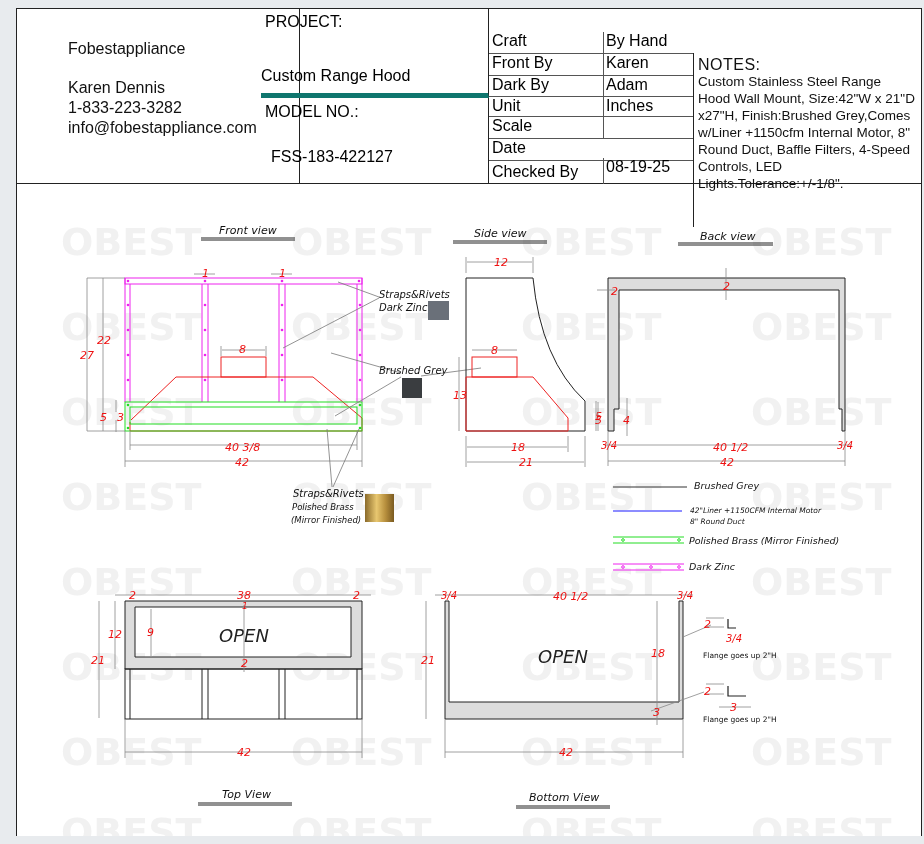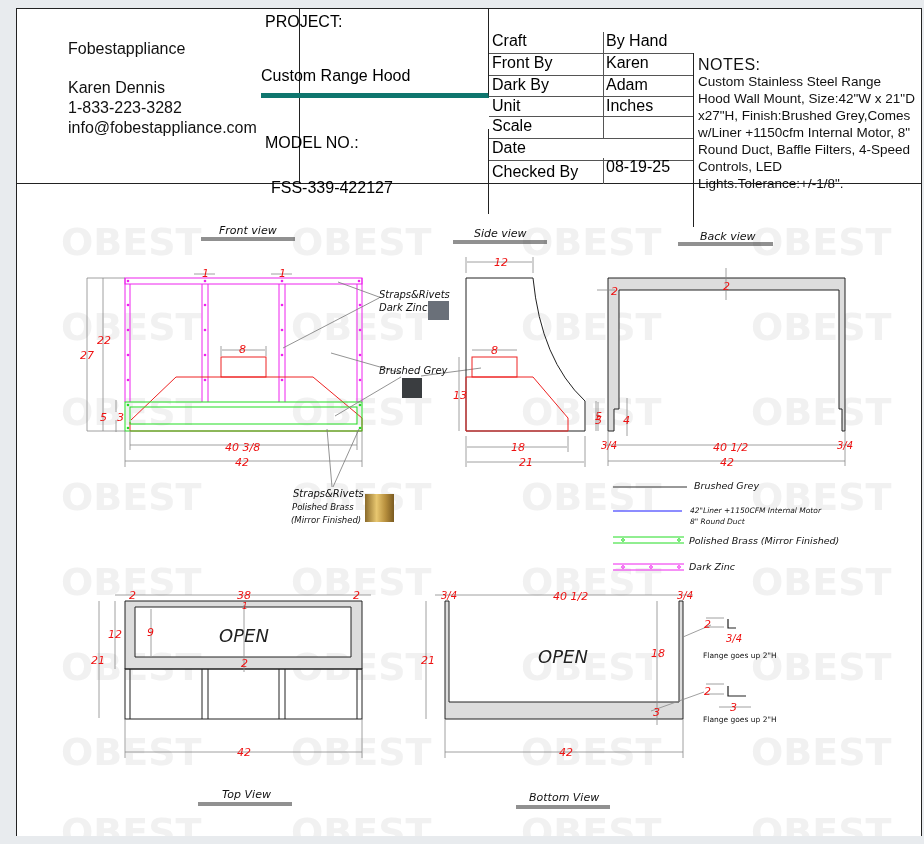--- a/index.html
+++ b/index.html
@@ -3,21 +3,21 @@
 <meta charset="utf-8">
 <style>
   html,body{margin:0;padding:0;background:#e8ebee;}
   body{width:924px;height:844px;position:relative;overflow:hidden;font-family:"Liberation Sans",sans-serif;}
   .sheet{position:absolute;left:16px;top:8px;width:904px;height:836px;background:#fff;border-left:1px solid #222;border-right:1px solid #222;}
   .tb{position:absolute;left:0;top:0;width:904px;height:174px;border-top:1px solid #222;border-bottom:1px solid #222;}
   .cell{position:absolute;box-sizing:border-box;}
   .company{left:0;top:0;width:244px;height:174px;border-right:1px solid #222;padding:30px 0 0 12px;font-size:16px;color:#111;line-height:20px;margin-left:39px;}
   .company div{white-space:nowrap;}
   .proj{left:244px;top:0;width:228px;height:89px;border-bottom:5px solid #0f766e;border-right:1px solid #222;font-size:16px;}
-  .model{left:244px;top:89px;width:228px;height:85px;border-right:1px solid #222;font-size:16px;margin-top:31px;}
+  .model{left:244px;top:89px;width:228px;height:85px;border-right:1px solid #222;font-size:16px;}
   .lbl{position:absolute;left:4px;top:4px;}
   .val{position:absolute;width:100%;}
   .specs{left:472px;top:0;width:204px;height:174px;}
   .specrow{position:absolute;left:0;width:204px;border-bottom:1px solid #555;font-size:16px;}
   .specrow .k{position:absolute;left:3px;top:1px;}
   .specrow .v{position:absolute;left:114px;top:1px;border-left:1px solid #555;height:100%;padding-left:2px;box-sizing:border-box;}
   .specrow .v.small{font-size:13px;top:0;padding-top:3px;}
   .notes{left:676px;top:0;width:228px;height:174px;border-left:1px solid #222;padding:3px 4px;font-size:13.5px;line-height:17px;color:#111;margin-top:44px;}
   .notes .h{font-size:16px;letter-spacing:0.5px;}
   svg{position:absolute;left:0;top:174px;}
@@ -35,21 +35,21 @@
       <div>Karen Dennis</div>
       <div>1-833-223-3282</div>
       <div>info@fobestappliance.com</div>
     </div>
     <div class="cell proj">
       <span class="lbl">PROJECT:</span>
       <span class="val" style="top:58px">Custom Range Hood</span>
     </div>
     <div class="cell model">
       <span class="lbl" style="top:5px">MODEL NO.:</span>
-      <span class="val" style="top:50px;left:10px">FSS-339-422127</span>
+      <span class="val" style="top:50px;left:10px">FSS-183-422127</span>
     </div>
     <div class="cell specs">
       <div class="specrow" style="top:22px;height:22px">
           <span class="k">Craft</span>
           <span class="v">By Hand</span>
         </div>
       <div class="specrow" style="top:44px;height:22px">
           <span class="k">Front By</span>
           <span class="v">Karen</span>
         </div>

